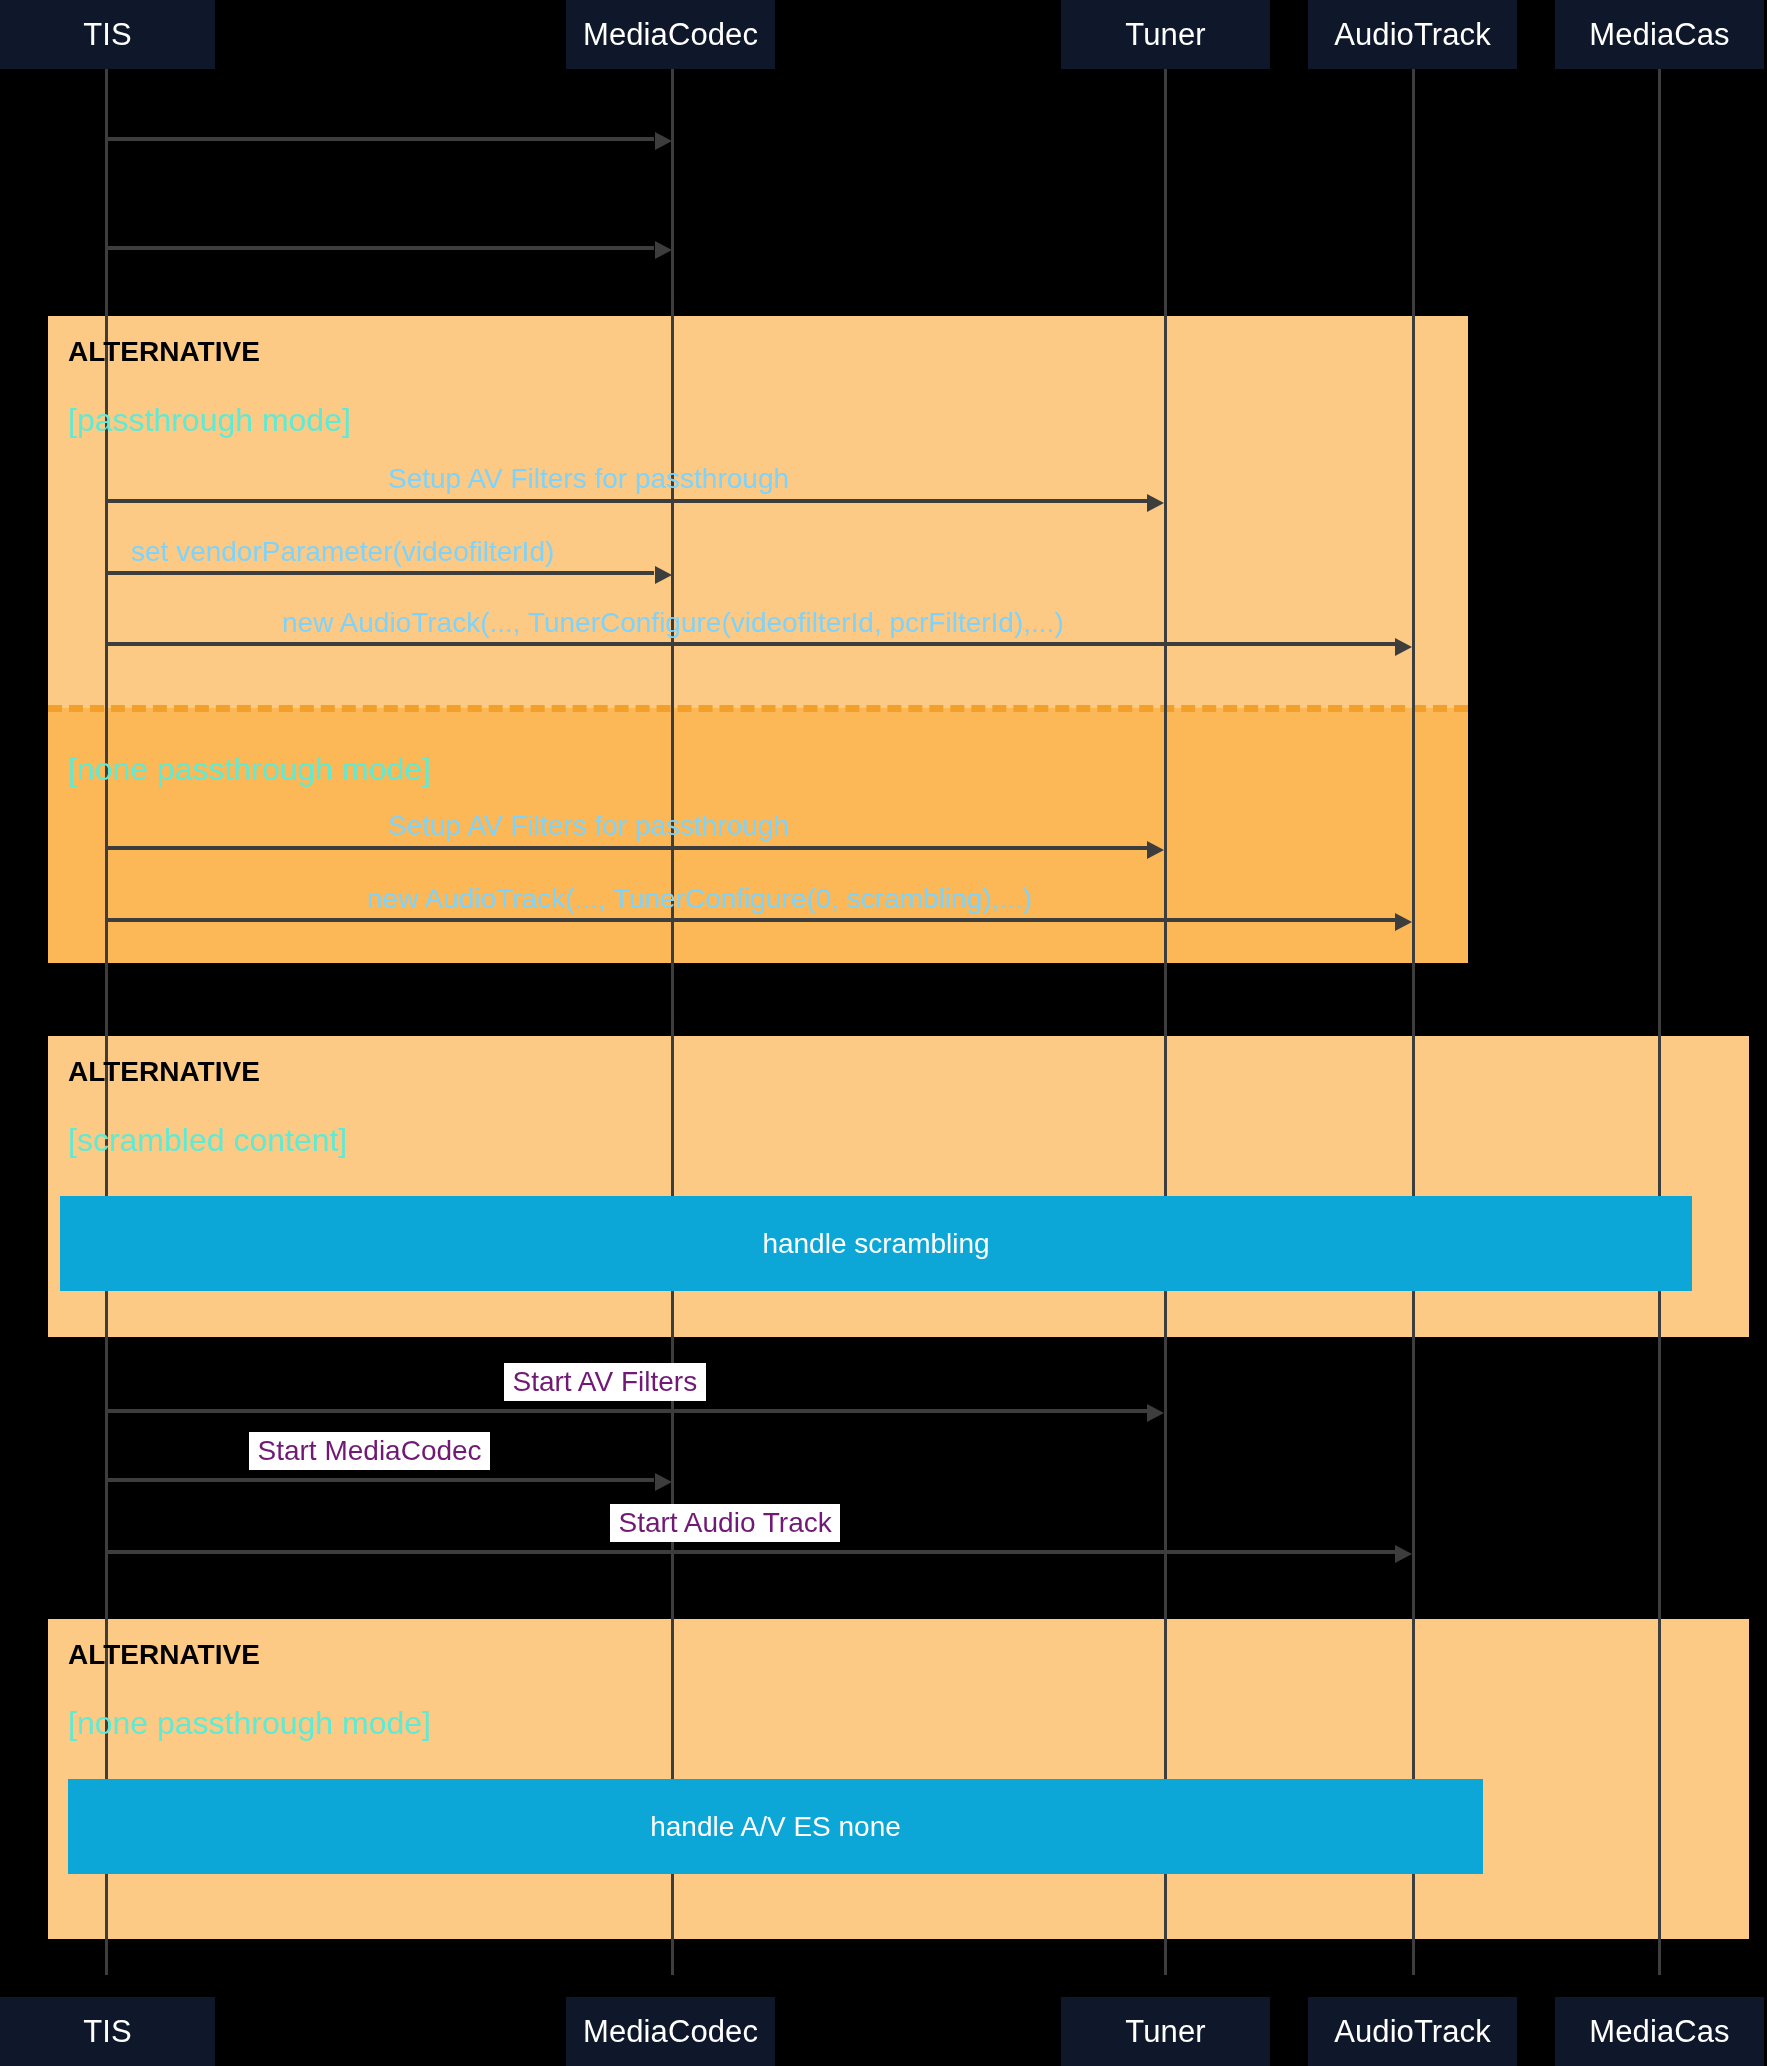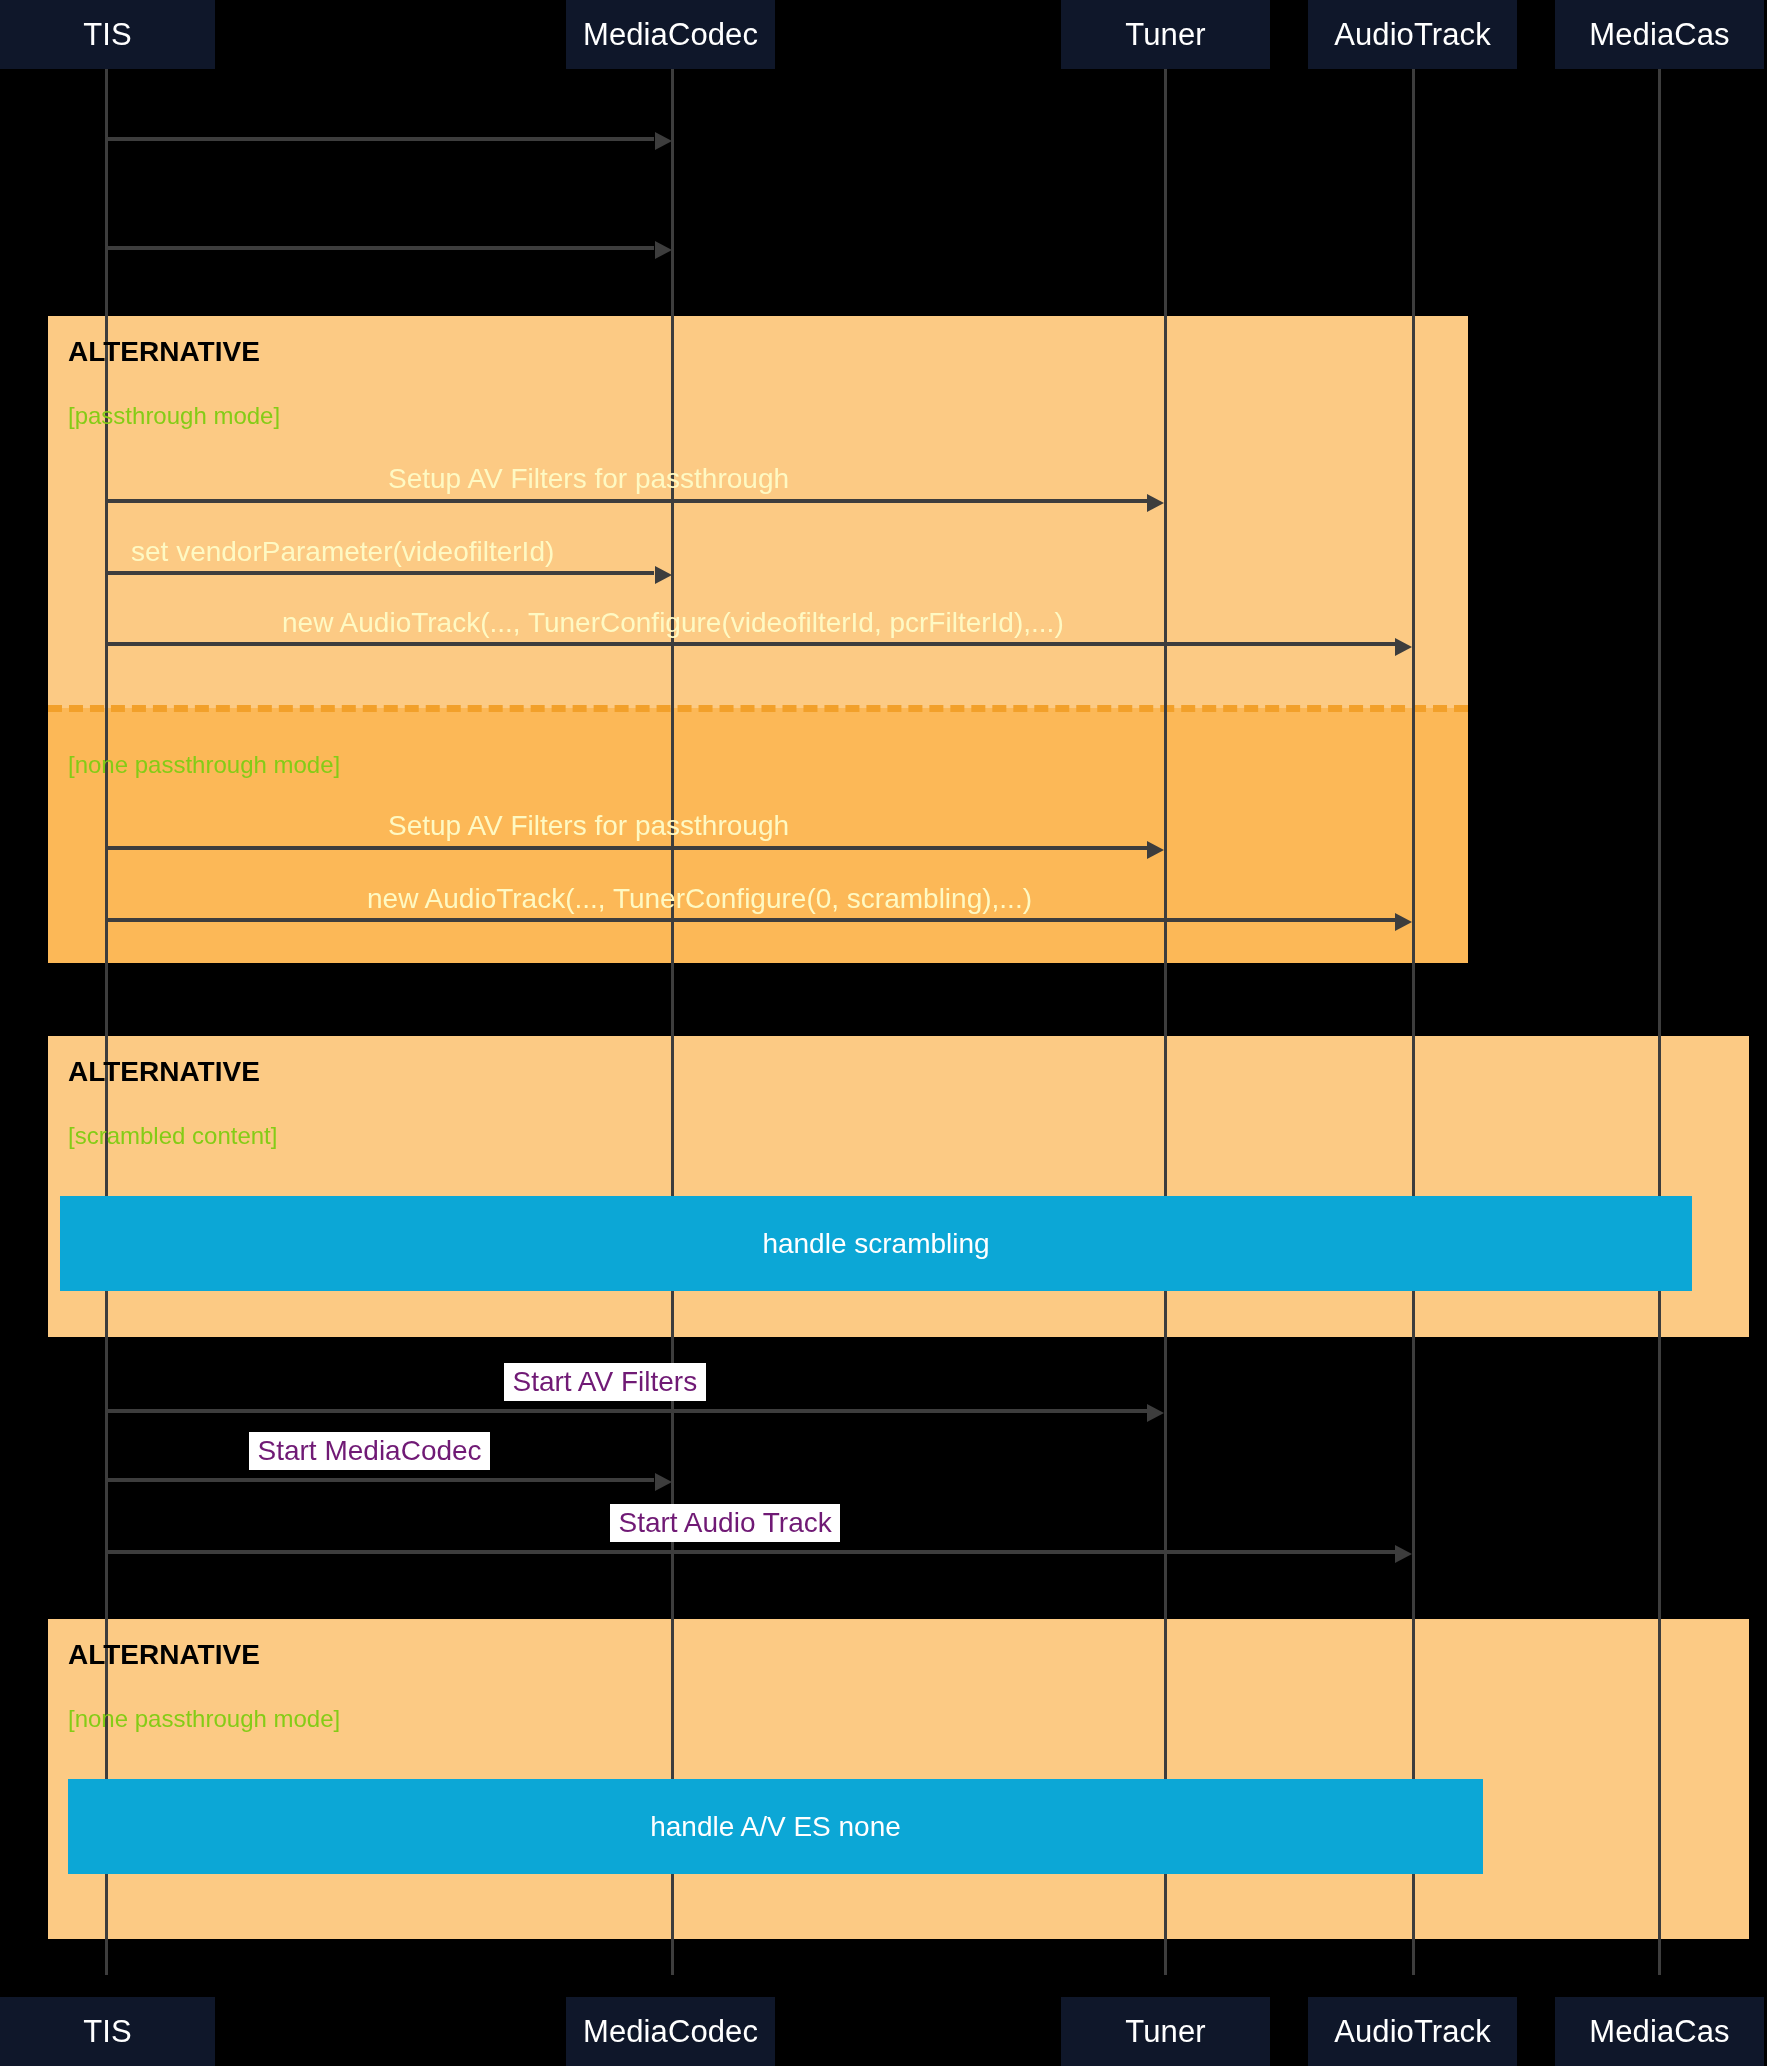--- a/index.html
+++ b/index.html
@@ -5,26 +5,26 @@
 <style>
   html,body{margin:0;padding:0;background:#000;}
   body{font-family:"Liberation Sans", sans-serif;}
   #stage{position:relative;width:1768px;height:2066px;background:#000000;overflow:hidden;}
 
   .actor-box{position:absolute;background:#0f172a;color:#ffffff;display:flex;align-items:center;justify-content:center;font-size:31px;font-family:"Liberation Sans",sans-serif;letter-spacing:0.1px;}
   .lifeline{position:absolute;width:2.8px;background:#3d3d3d;}
 
   .altbox{position:absolute;box-sizing:border-box;}
   .alt-title{position:absolute;font-size:28px;font-weight:bold;color:#000;white-space:nowrap;font-family:"Liberation Sans",sans-serif;}
-  .alt-cond{position:absolute;font-size:24px;color:#84cc16;white-space:nowrap;font-family:"Liberation Sans",sans-serif;}
+  .alt-cond{position:absolute;font-size:32px;color:#5eead4;white-space:nowrap;font-family:"Liberation Sans",sans-serif;}
   .alt-divider{position:absolute;height:0;border-top:7px dashed #f2a02a;}
 
   .msg-line{position:absolute;height:3.5px;background:#3d3d3d;}
   .msg-head{position:absolute;width:0;height:0;border-top:9.2px solid transparent;border-bottom:9.2px solid transparent;border-left:17px solid #3d3d3d;}
-  .msg-label{position:absolute;font-size:28px;color:#fef9c3;white-space:nowrap;font-family:"Liberation Sans",sans-serif;}
+  .msg-label{position:absolute;font-size:28px;color:#7dd3fc;white-space:nowrap;font-family:"Liberation Sans",sans-serif;}
   .msg-label.on-dark{color:#701a75;background:#ffffff;padding:2.8px 8.5px;}
 
   .blue-bar{position:absolute;background:#0ca7d6;color:#ffffff;display:flex;align-items:center;justify-content:center;font-size:28px;font-family:"Liberation Sans",sans-serif;}
 </style>
 </head>
 <body>
 
 <div id="stage">
 
   <div class="altbox" style="left:48px;top:316px;width:1420px;height:392px;background:#fcca84;"></div>

